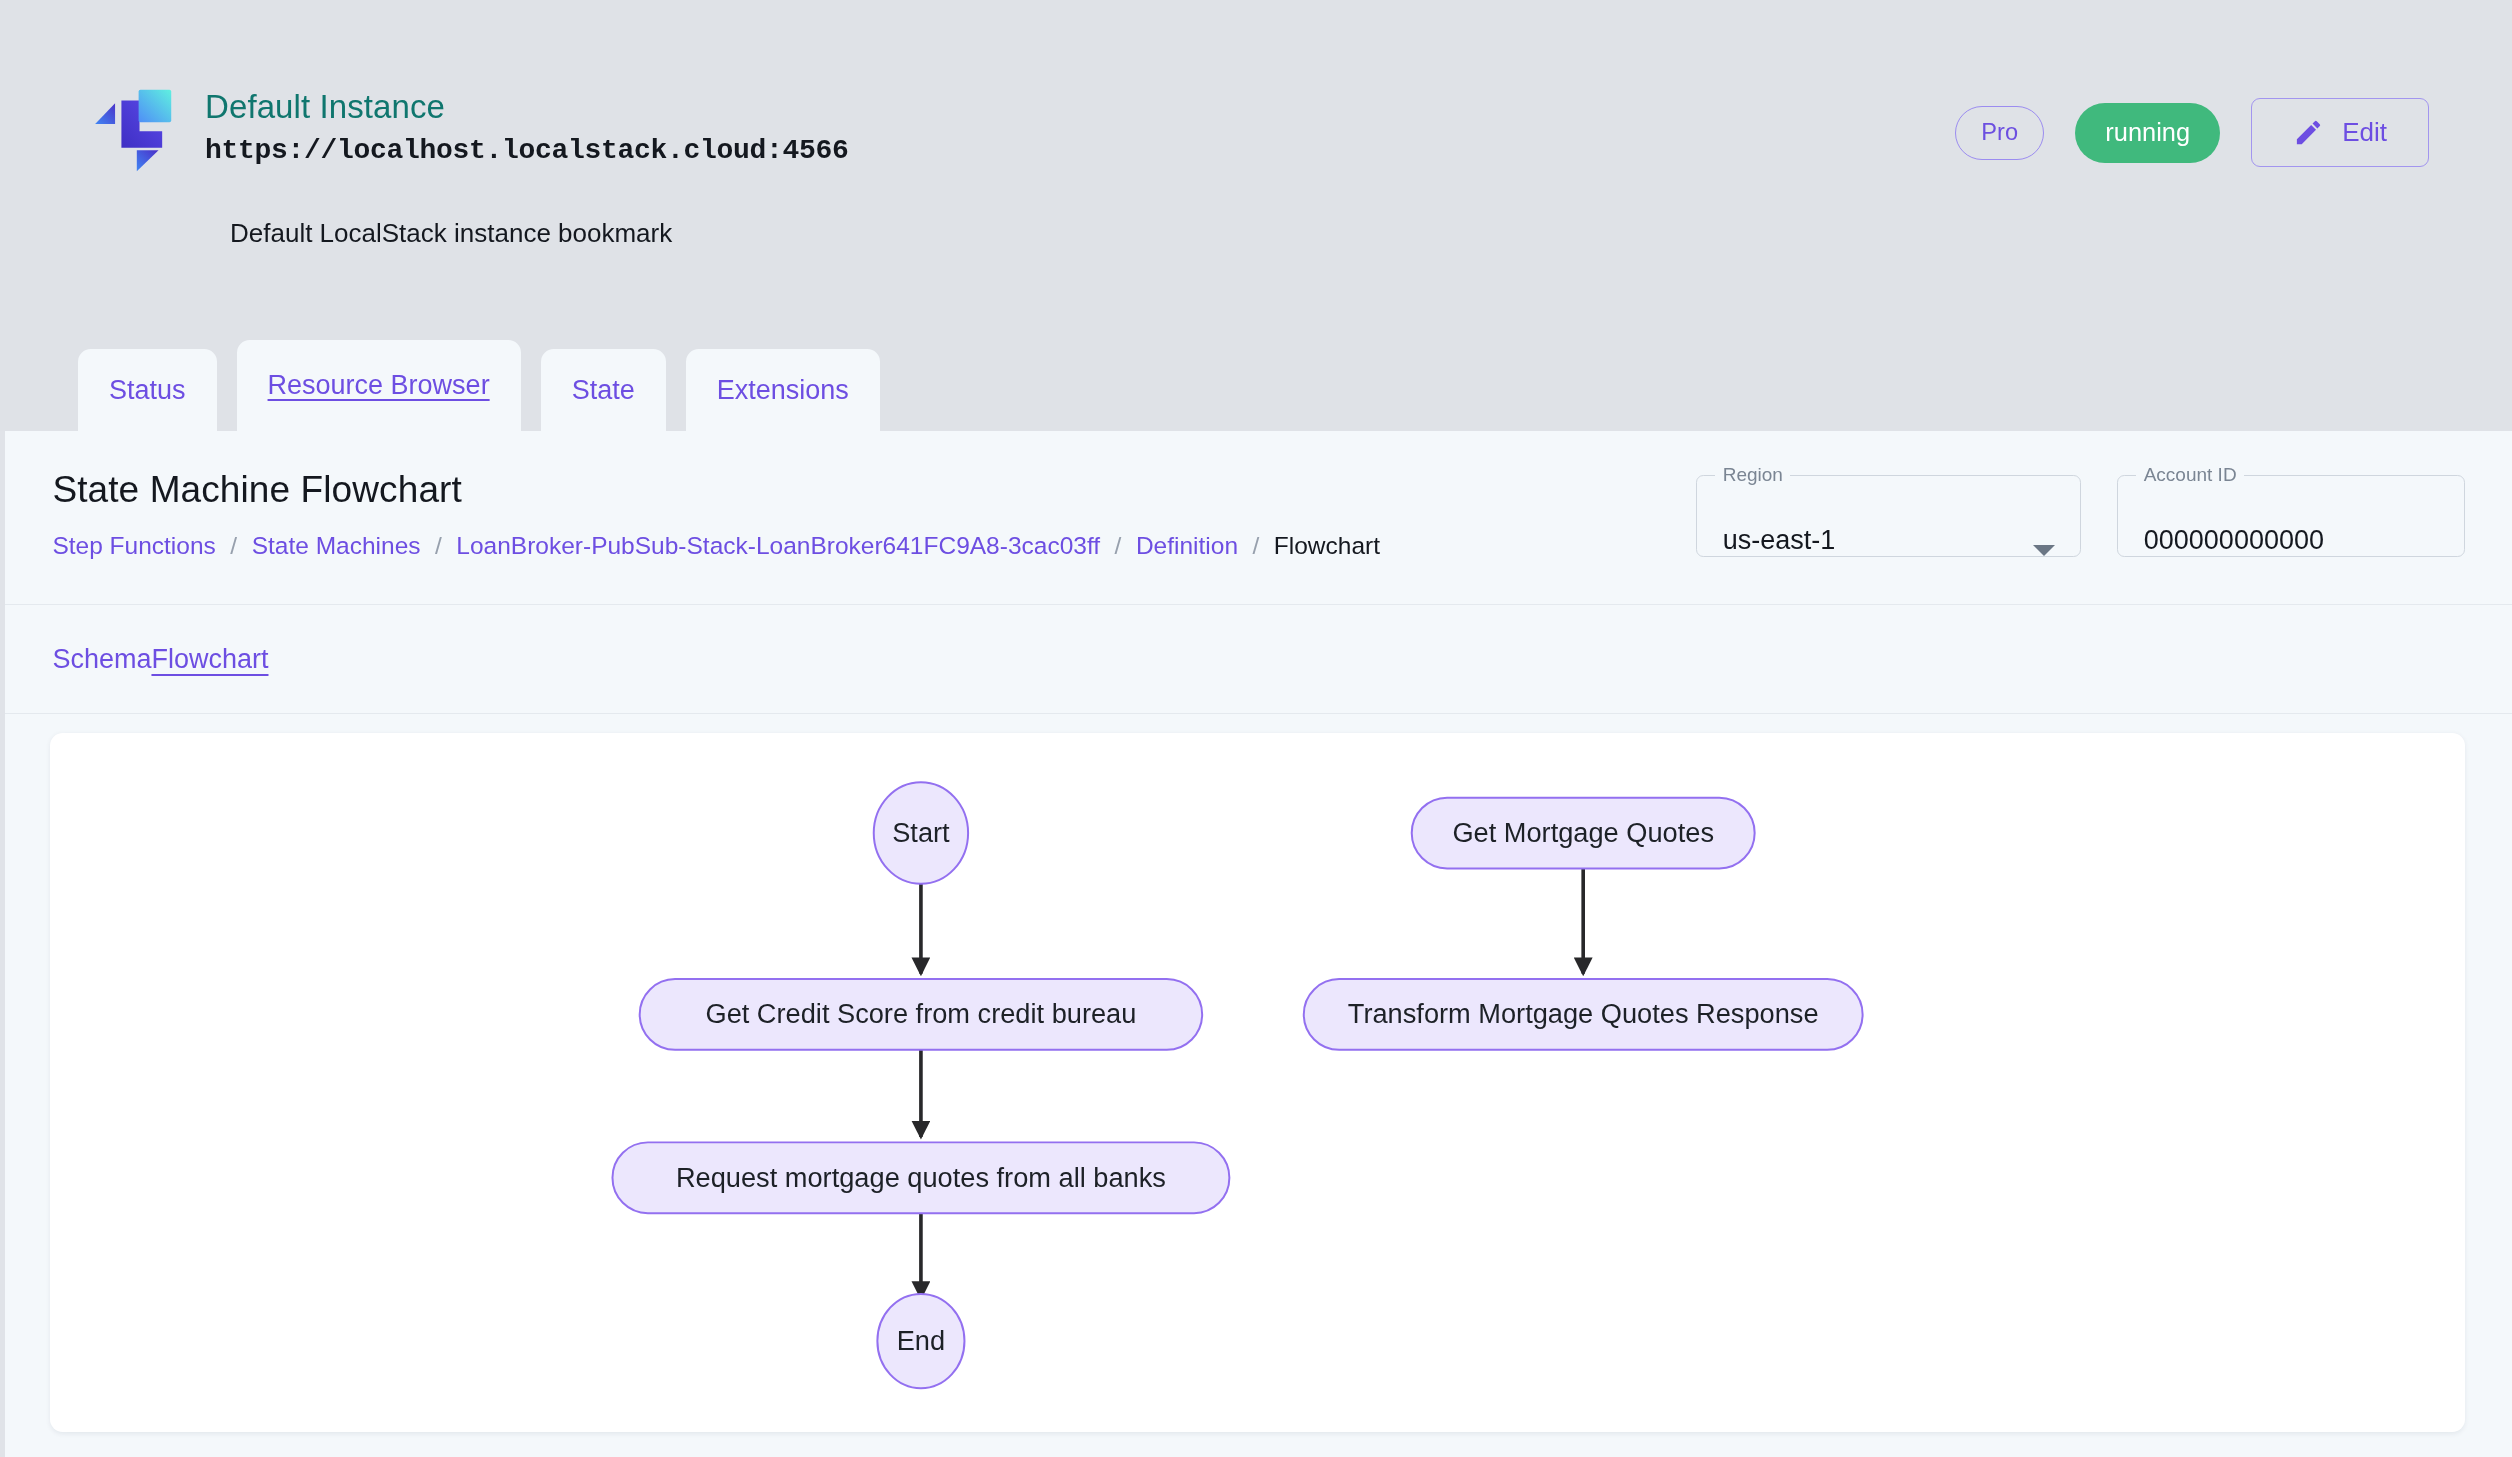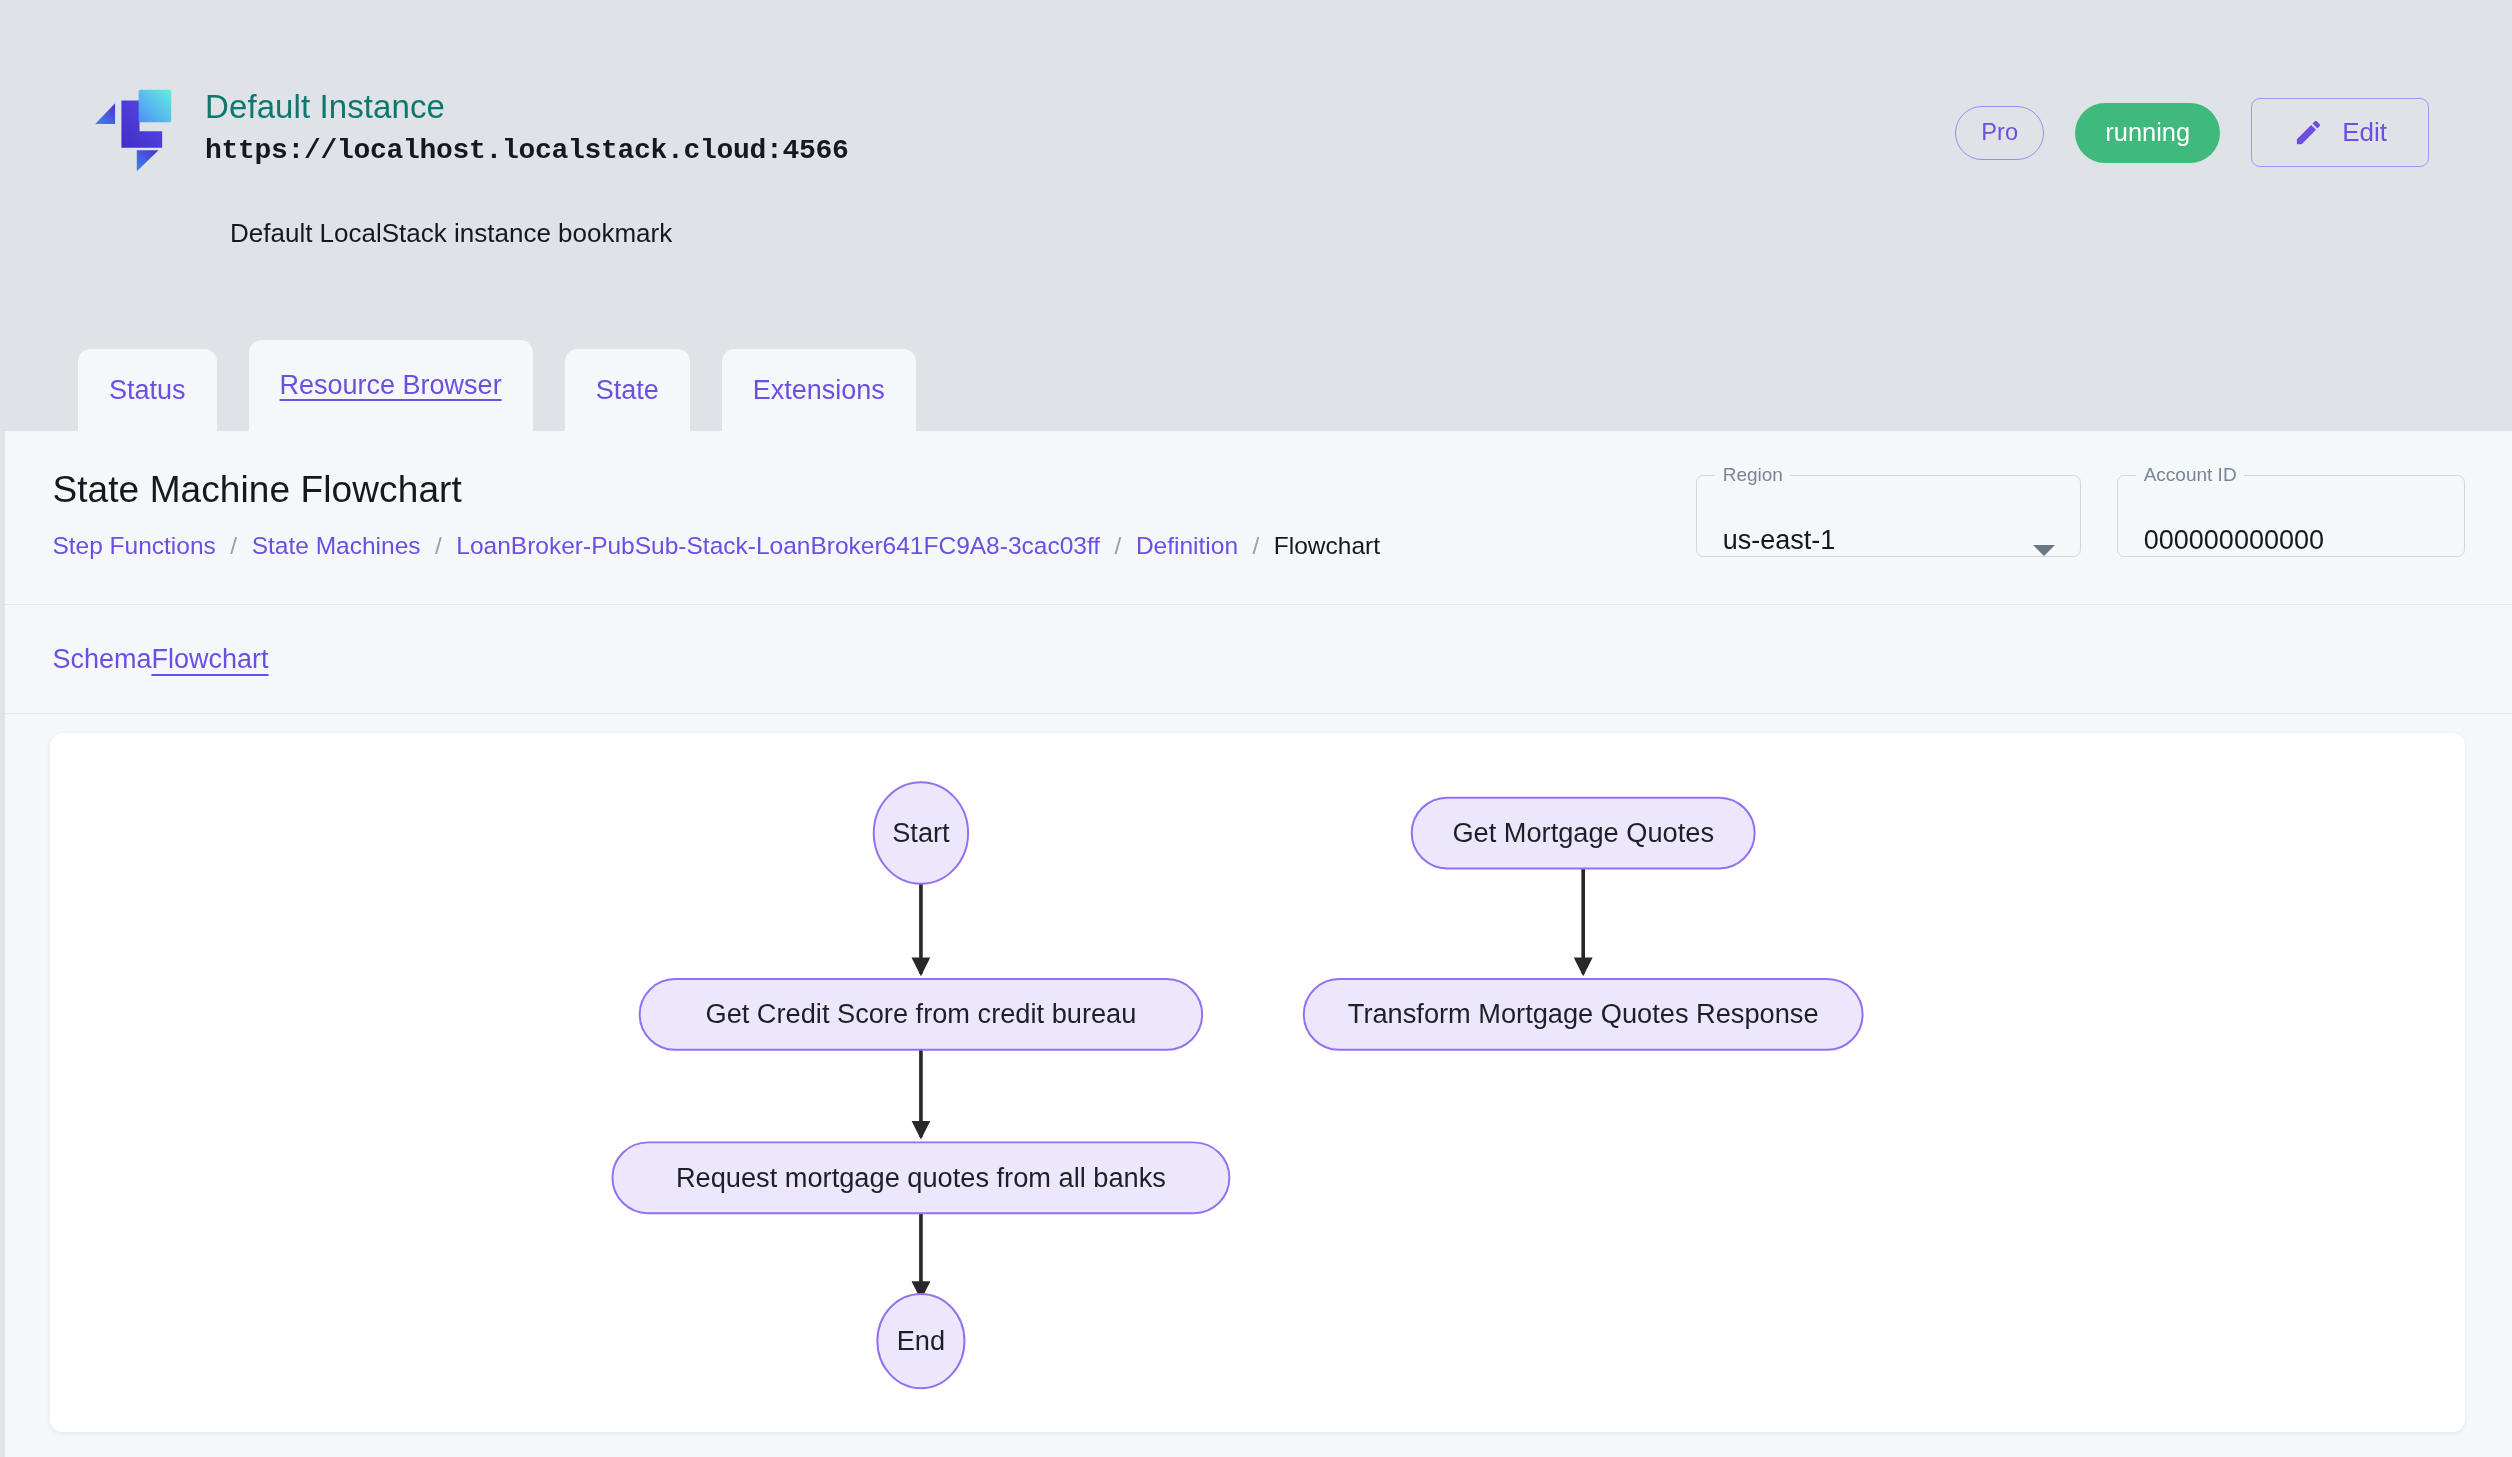--- a/index.html
+++ b/index.html
@@ -94,21 +94,21 @@
     cursor: pointer;
   }
   .btn-edit svg { display: block; }
 
   
   .main-tabs {
     position: absolute;
     left: 78px; bottom: 0;
     display: flex;
     align-items: flex-end;
-    gap: 32px;
+    gap: 20px;
     height: 91px;
   }
   .main-tab {
     background: #f4f8fb;
     border-radius: 12.7px 12.7px 0 0;
     height: 82px;
     padding: 0 31px;
     display: flex; align-items: center; justify-content: center;
     color: #6d4ee2;
     font-size: 27px;

